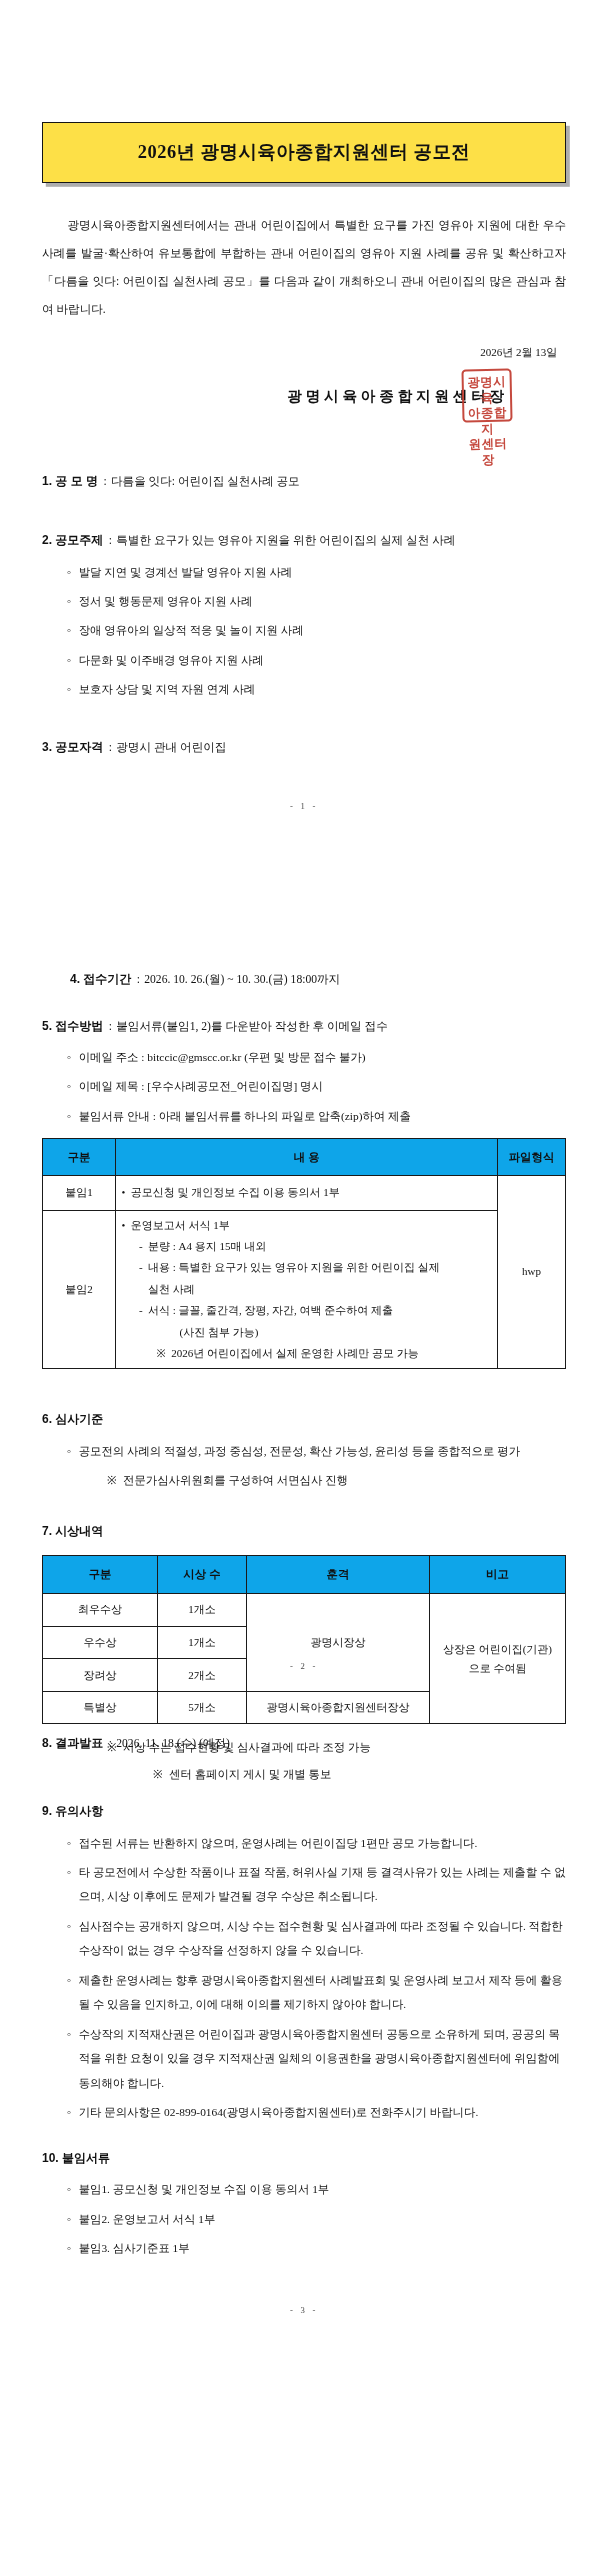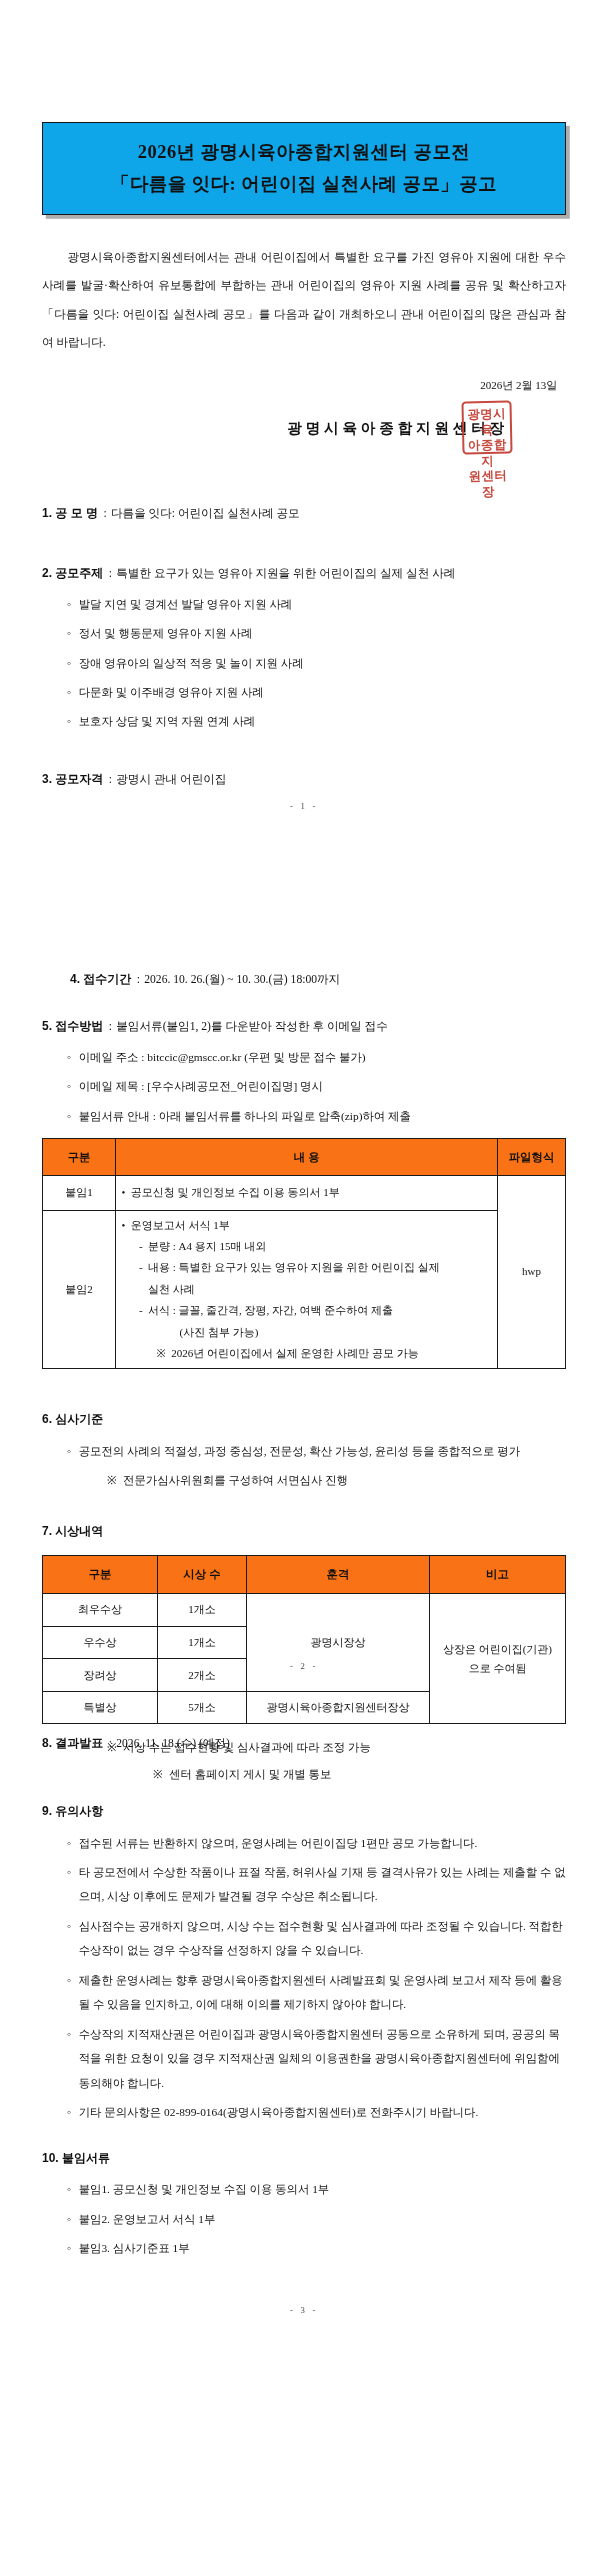--- a/index.html
+++ b/index.html
@@ -9,21 +9,21 @@
     color:#111;overflow:hidden;
   }
   .page{position:absolute;left:0;width:608px;}
   #page1{top:0;height:859px;}
   #page2{top:859px;height:859px;}
   #page3{top:1621px;height:736px;}
   .inner{padding:0 42px;}
 
   
   .title-box{
-    margin-top:122px;border:1.6px solid #151515;background:#0ea5e9;
+    margin-top:122px;border:1.6px solid #151515;background:#fde047;
     box-shadow:3.8px 3.8px 0 #adadad;padding:13px 4.3px 14px 4.3px;text-align:center;
   }
   .title-box .t{
     font-size:18.4px;font-weight:bold;line-height:1.75;letter-spacing:0.5px;
     font-family:"Liberation Serif","DejaVu Serif",serif;
   }
 
   .para{
     margin-top:29px;font-size:11.6px;line-height:2.42;text-align:justify;
     text-indent:2.2em;word-break:break-all;
@@ -61,21 +61,21 @@
   }
   .ind120{padding-left:65px;}
   .ind205{padding-left:111px;}
 
   
   table.tbl{
     border-collapse:collapse;width:100%;margin-top:9.7px;
     font-size:11px;
   }
   table.tbl th{
-    background:#f97316;border:1.1px solid #1a1a1a;
+    background:#0ea5e9;border:1.1px solid #1a1a1a;
     font-family:"Liberation Sans","DejaVu Sans",sans-serif;font-weight:bold;
     padding:4.9px 2.2px;font-size:11.4px;
   }
   table.tbl td{border:1.1px solid #1a1a1a;padding:3.8px 5.4px;vertical-align:middle;}
   table.tbl td.c{text-align:center;}
   .cl{display:flex;gap:5.4px;line-height:1.95;word-break:break-all;}
   .cl .mk{flex:none;}
   .in1{padding-left:17.3px;}
   .in2{padding-left:58px;}
   .in3{padding-left:35px;}
@@ -91,21 +91,20 @@
   #page2 .marker{bottom:47px;}
   #page3 .marker{bottom:42px;}
 </style>
 </head>
 <body>
 
 <div class="page" id="page1">
   <div class="inner">
     <div class="title-box">
       <div class="t">2026년 광명시육아종합지원센터 공모전</div>
-      <div class="t">「다름을 잇다: 어린이집 실천사례 공모」공고</div>
     </div>
 
     <p class="para">광명시육아종합지원센터에서는 관내 어린이집에서 특별한 요구를 가진 영유아 지원에 대한 우수사례를 발굴·확산하여 유보통합에 부합하는 관내 어린이집의 영유아 지원 사례를 공유 및 확산하고자 「다름을 잇다: 어린이집 실천사례 공모」를 다음과 같이 개최하오니 관내 어린이집의 많은 관심과 참여 바랍니다.</p>
 
     <div class="date-line">2026년 2월 13일</div>
 
     <div class="sig-wrap">
       <span class="sig">광명시육아종합지원센터장</span>
       <div class="seal">
         <div>광명시육</div>

